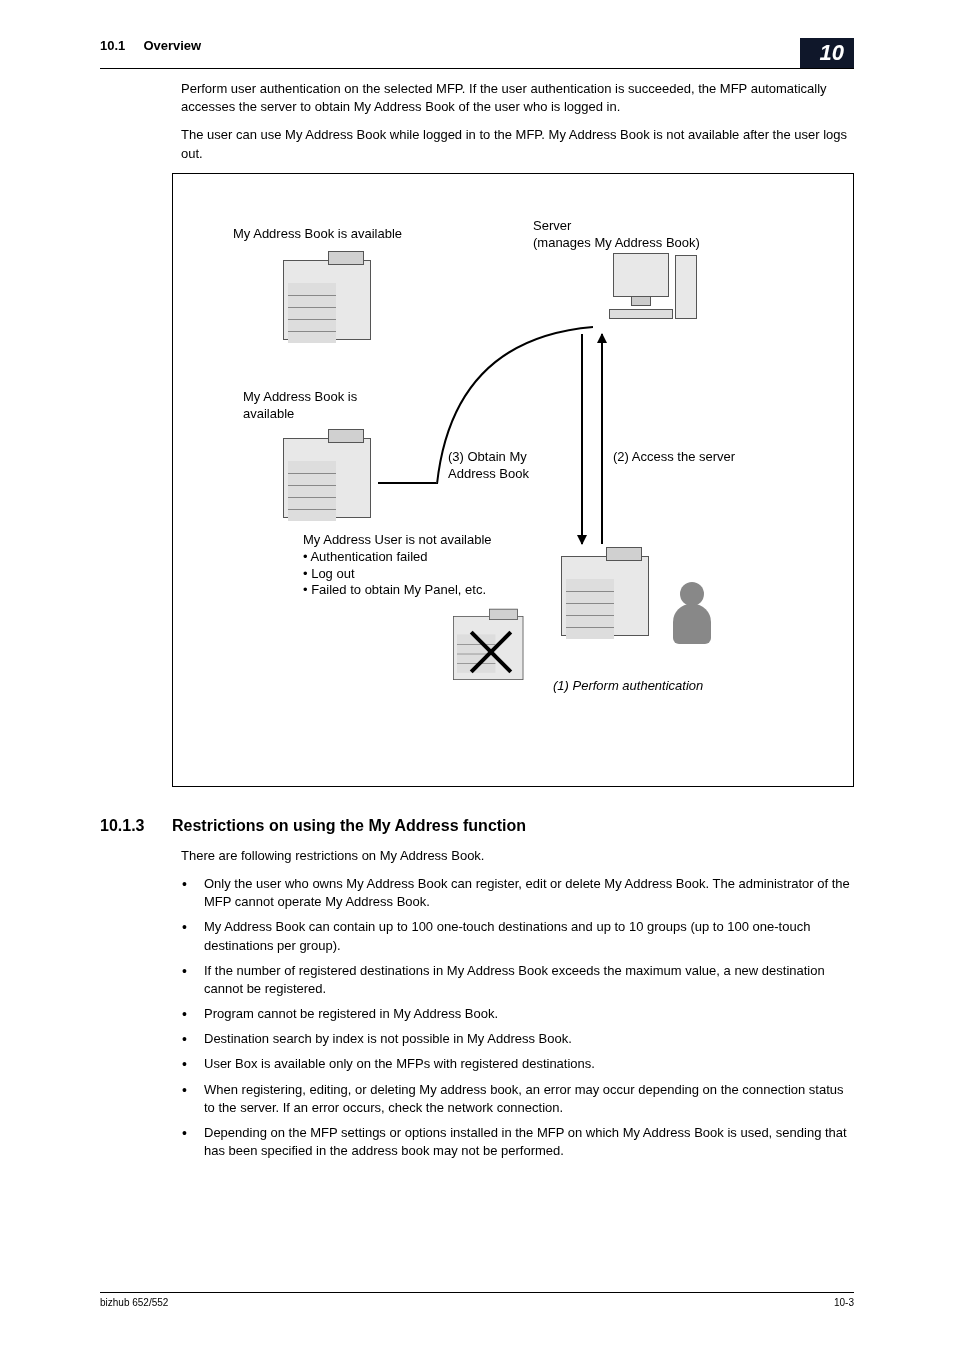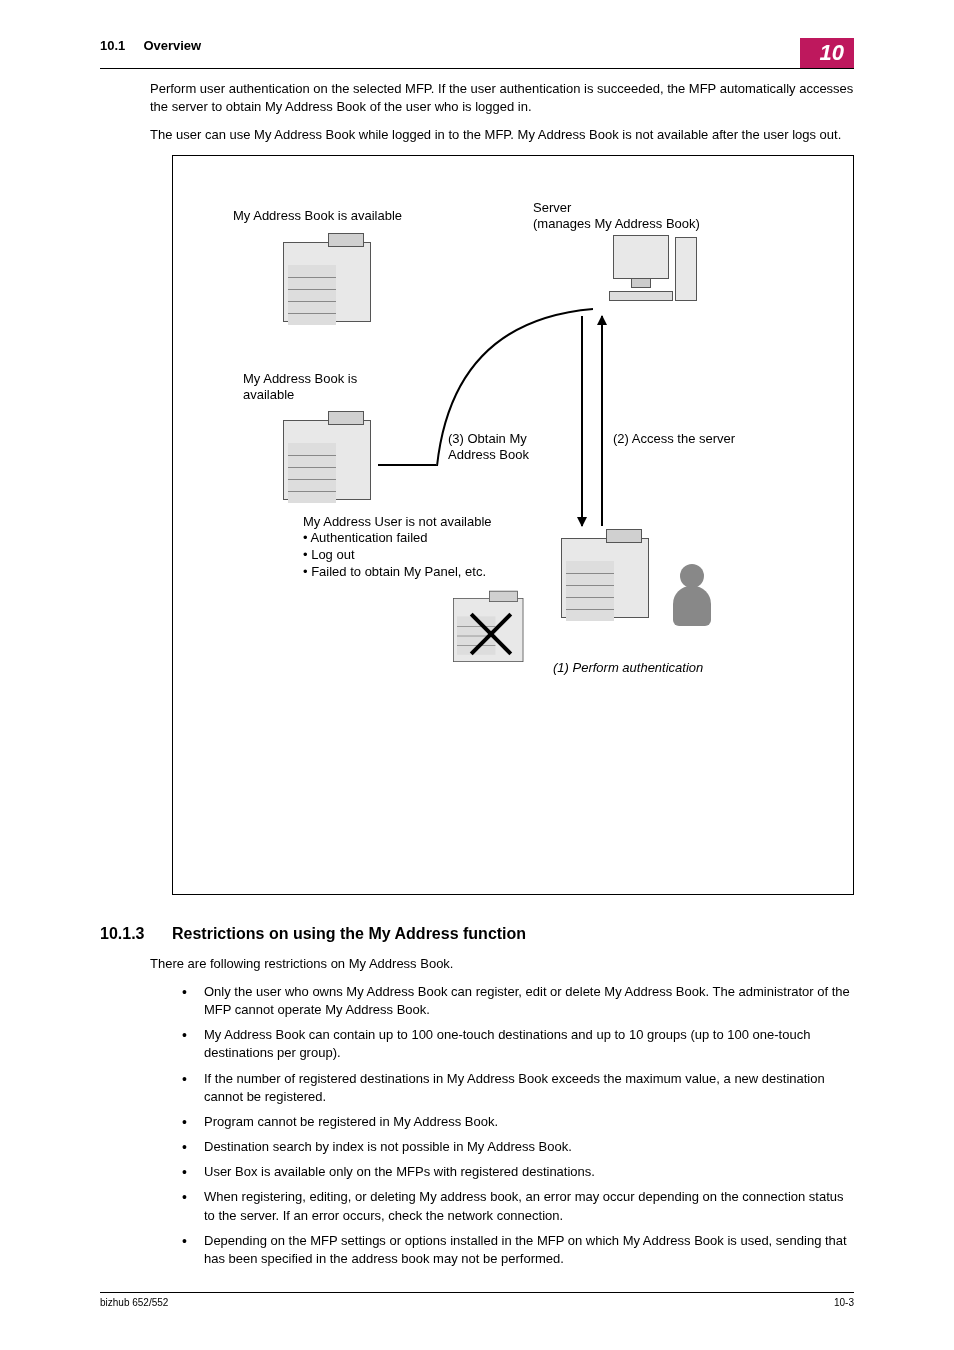--- a/index.html
+++ b/index.html
@@ -20,21 +20,21 @@
     justify-content: space-between;
     align-items: flex-start;
     border-bottom: 1px solid #000;
     padding-bottom: 2px;
   }
   .header-left {
     font-size: 13px;
     font-weight: bold;
   }
   .header-right {
-    background: #be185d;
+    background: #0f172a;
     color: #fff;
     font-weight: bold;
     font-style: italic;
     font-size: 22px;
     padding: 2px 10px 2px 20px;
     margin-bottom: -2px;
   }
   .content {
     position: absolute;
     top: 80px;
@@ -50,27 +50,27 @@
     align-items: baseline;
   }
   .section-num {
     width: 72px;
     flex-shrink: 0;
   }
   .section-title { flex: 1; }
   .body-text {
     font-size: 13px;
     line-height: 1.4;
-    margin-left: 50px;
+    margin-left: 81px;
     margin-bottom: 10px;
   }
   .diagram-box {
     margin-left: 72px;
     border: 1px solid #000;
-    height: 740px;
+    height: 614px;
     position: relative;
     margin-top: 8px;
     margin-bottom: 28px;
   }
   .dlabel {
     position: absolute;
     font-size: 13px;
     line-height: 1.3;
   }
   .mfp {

